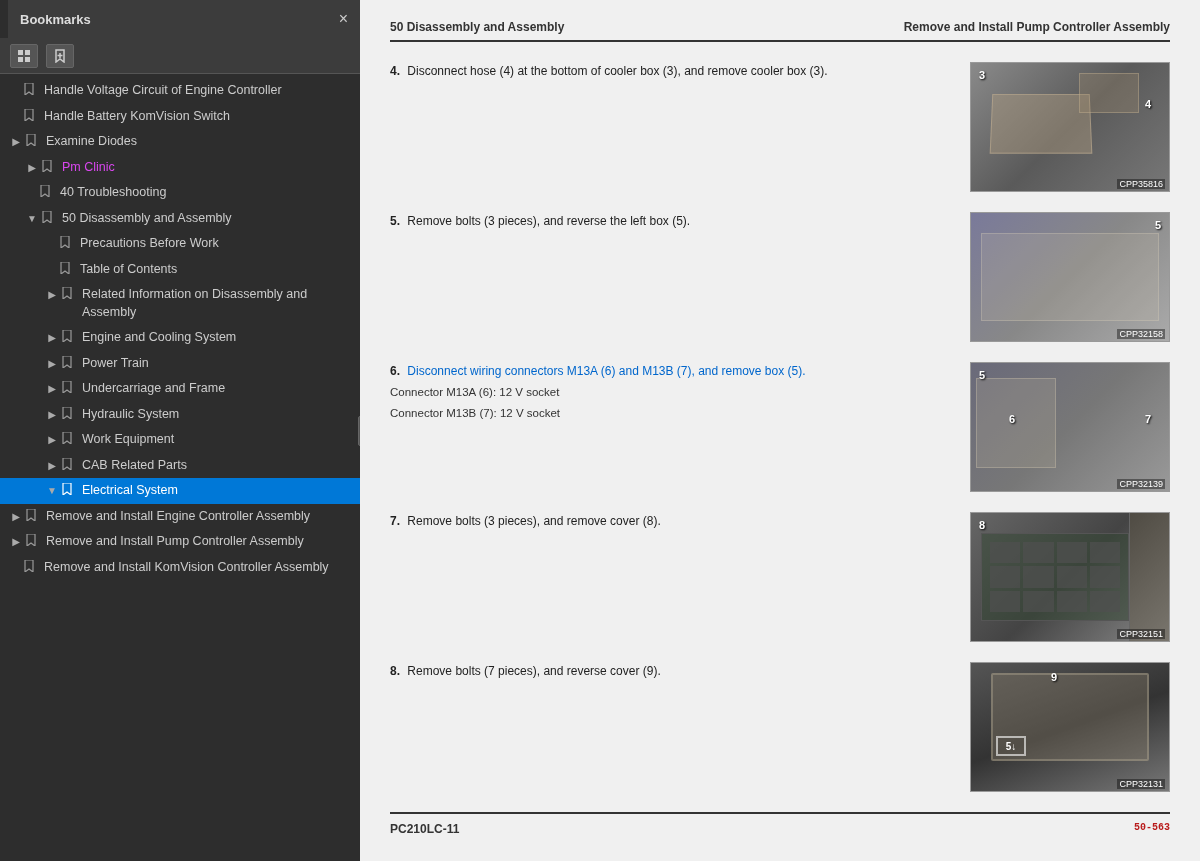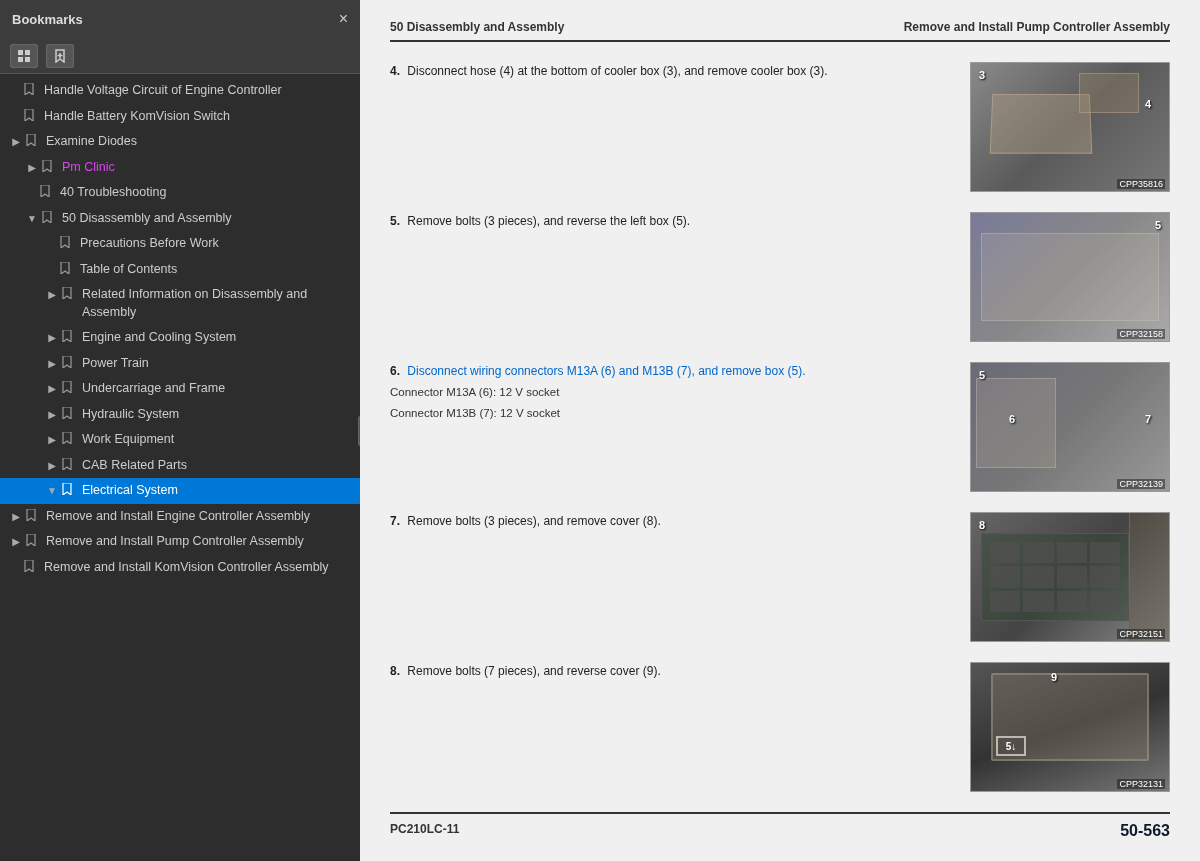--- a/index.html
+++ b/index.html
@@ -18,20 +18,21 @@
       position: relative;
     }
     .sidebar-header {
       background: #3c3c3c;
       padding: 8px 12px;
       display: flex;
       align-items: center;
       justify-content: space-between;
       height: 38px;
       flex-shrink: 0;
+      margin-left: 8px;
     }
     .sidebar-header-title {
       color: #ddd;
       font-size: 13px;
       font-weight: 600;
     }
     .sidebar-header-close {
       color: #aaa;
       font-size: 16px;
       cursor: pointer;
@@ -223,23 +224,24 @@
       border-top: 2px solid #333;
       padding-top: 8px;
       margin-top: 20px;
     }
     .doc-footer-left {
       font-size: 12px;
       font-weight: bold;
       color: #333;
     }
     .doc-footer-right {
-      font-size: 16px;
+      font-size: 10px;
       font-weight: bold;
-      color: #0f172a;
+      color: #b91c1c;
+      font-family: Liberation Mono, monospace;
     }
 
     .link-text { color: #0066cc; text-decoration: none; }
   </style>
 </head>
 <body>
 
 <div class="sidebar">
   <div class="sidebar-header">
     <span class="sidebar-header-title">Bookmarks</span>

